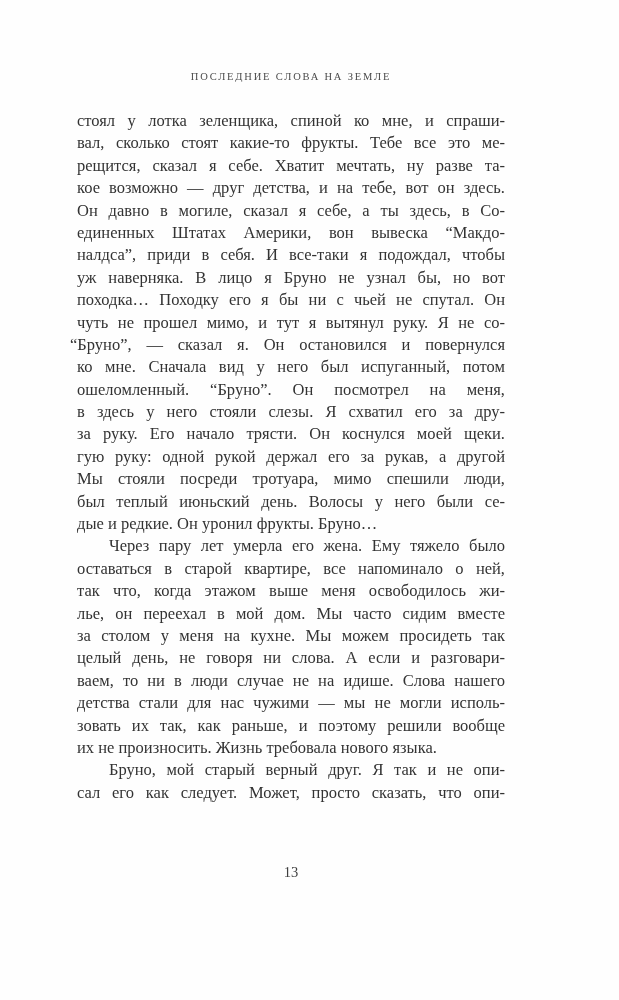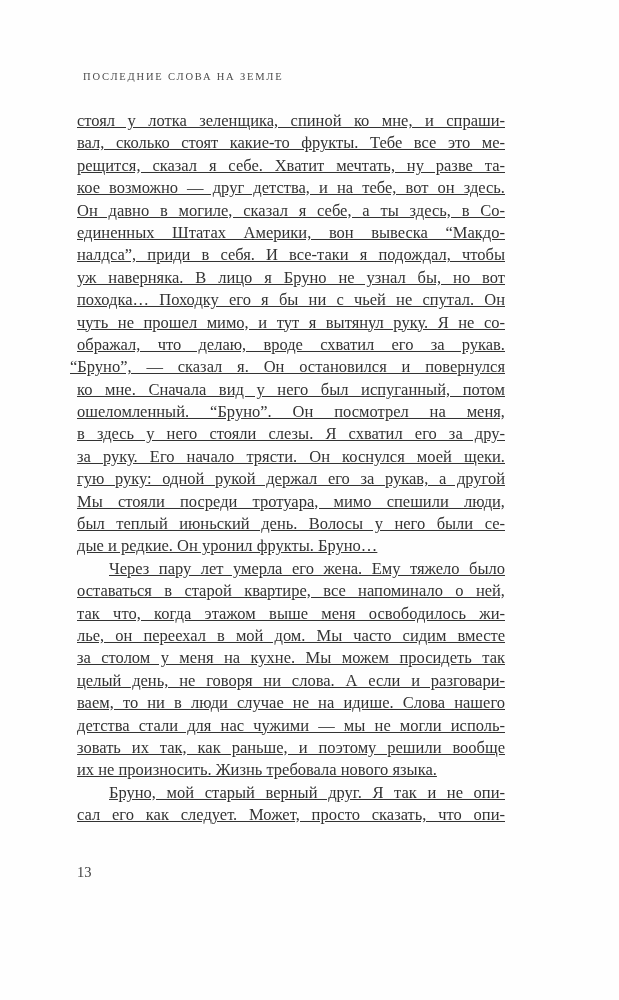--- a/index.html
+++ b/index.html
@@ -10,23 +10,24 @@
   .page {
     position: relative;
     width: 619px;
     height: 1000px;
     background: #fefefe;
     overflow: hidden;
     font-family: "Liberation Serif", "DejaVu Serif", serif;
   }
   .running-header {
     position: absolute;
-    left: 83px;
+    left: 77px;
     width: 428px;
     top: 71px;
+    text-align: center;
     font-size: 10.5px;
     letter-spacing: 1.8px;
     color: #4b4b4b;
     text-transform: uppercase;
     white-space: nowrap;
   }
   .page-body {
     position: absolute;
     left: 77px;
     width: 428px;
@@ -34,37 +35,36 @@
     font-size: 16.5px;
     line-height: 22.4px;
     color: #333333;
   }
   .line {
     text-align: justify;
     text-align-last: justify;
     white-space: normal;
     height: 22.4px;
     overflow: visible;
-    text-decoration: underline;
   }
   .line.end {
     text-align-last: left;
   }
   .line.indent {
     padding-left: 32px;
   }
   .line.hang {
     margin-left: -7px;
   }
   .page-number {
     position: absolute;
     left: 77px;
     width: 428px;
     top: 864px;
-    text-align: left;
+    text-align: center;
     font-size: 14.5px;
     color: #3f3f3f;
     font-feature-settings: "onum";
   }
 </style>
 </head>
 <body>
 
 <div class="page">
 
@@ -75,21 +75,20 @@
     <div class="line">стоял у лотка зеленщика, спиной ко мне, и спраши-</div>
     <div class="line">вал, сколько стоят какие-то фрукты. Тебе все это ме-</div>
     <div class="line">рещится, сказал я себе. Хватит мечтать, ну разве та-</div>
     <div class="line">кое возможно — друг детства, и на тебе, вот он здесь.</div>
     <div class="line">Он давно в могиле, сказал я себе, а ты здесь, в Со-</div>
     <div class="line">единенных Штатах Америки, вон вывеска “Макдо-</div>
     <div class="line">налдса”, приди в себя. И все-таки я подождал, чтобы</div>
     <div class="line">уж наверняка. В лицо я Бруно не узнал бы, но вот</div>
     <div class="line">походка… Походку его я бы ни с чьей не спутал. Он</div>
     <div class="line">чуть не прошел мимо, и тут я вытянул руку. Я не со-</div>
-    <div class="line">ображал, что делаю, вроде схватил его за рукав.</div>
     <div class="line hang">“Бруно”, — сказал я. Он остановился и повернулся</div>
     <div class="line">ко мне. Сначала вид у него был испуганный, потом</div>
     <div class="line">ошеломленный. “Бруно”. Он посмотрел на меня,</div>
     <div class="line">в здесь у него стояли слезы. Я схватил его за дру-</div>
     <div class="line">за руку. Его начало трясти. Он коснулся моей щеки.</div>
     <div class="line">гую руку: одной рукой держал его за рукав, а другой</div>
     <div class="line">Мы стояли посреди тротуара, мимо спешили люди,</div>
     <div class="line">был теплый июньский день. Волосы у него были се-</div>
     <div class="line end">дые и редкие. Он уронил фрукты. Бруно…</div>
 

